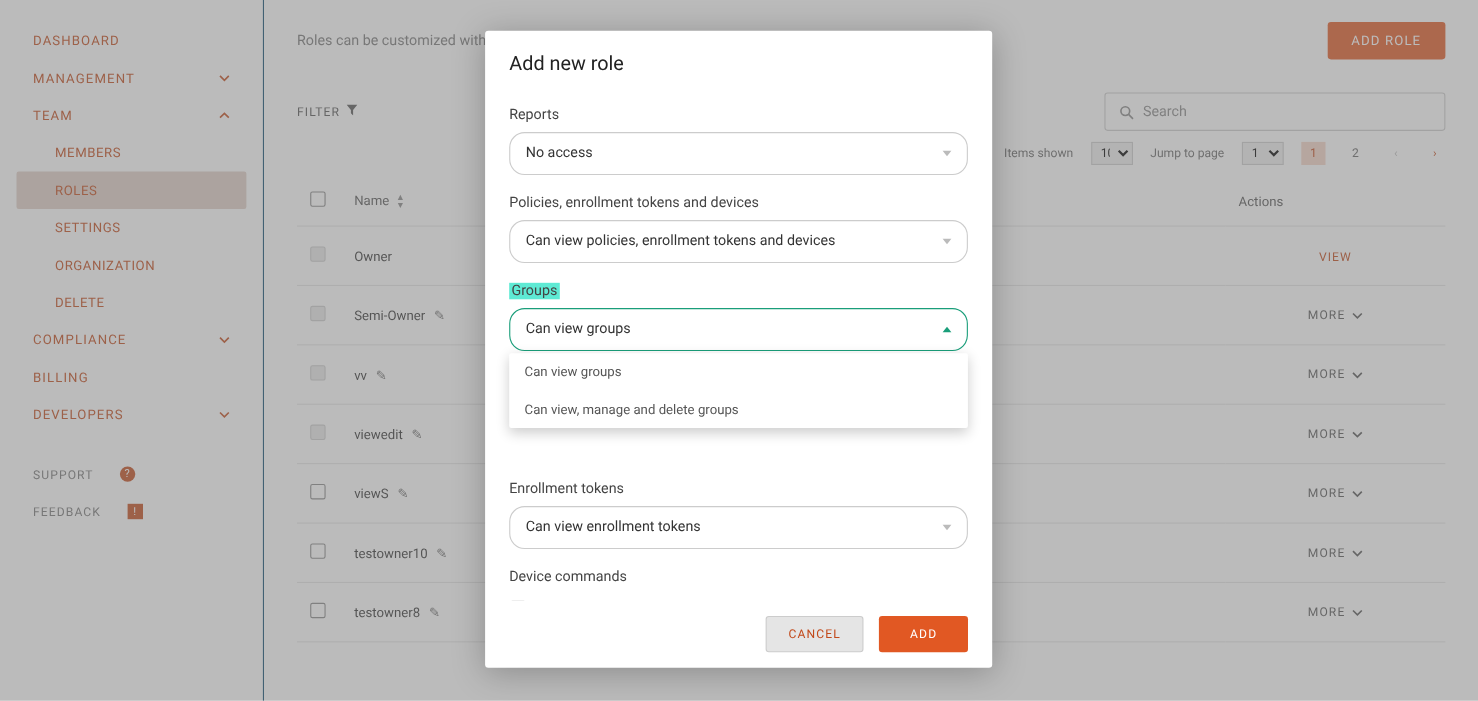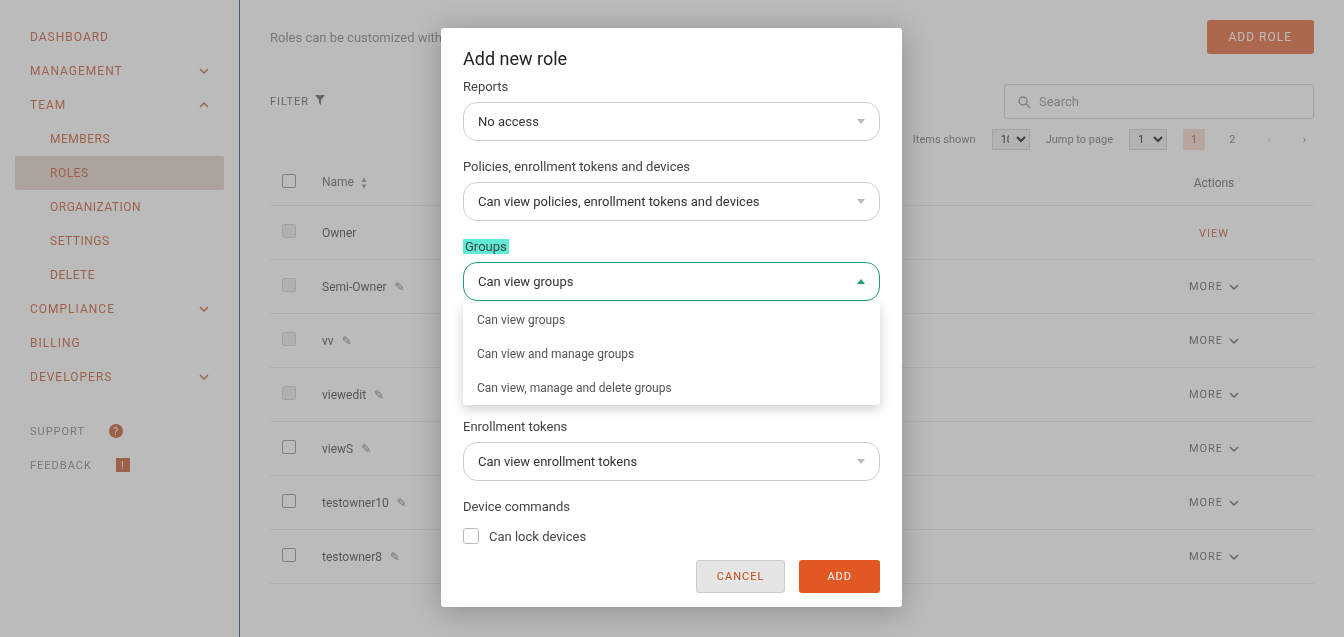--- a/index.html
+++ b/index.html
@@ -22,21 +22,21 @@
 .pg{padding:4px 8px;cursor:pointer}
 .pg.active{background:#f5d4c7;color:#c24a1b}
 table{width:100%;border-collapse:collapse}
 th{text-align:left;padding:14px 12px;font-size:12px;color:#555;font-weight:400;border-bottom:1px solid #e5e5e5}
 td{padding:18px 12px;font-size:12px;border-bottom:1px solid #e5e5e5}
 .cbx{width:14px;height:14px;border:1.5px solid #888;border-radius:2px;display:inline-block}
 .cbx.disabled{background:#e8e8e8;border-color:#ccc}
 .act-view{color:#c24a1b;font-size:11px;letter-spacing:1px;cursor:pointer}
 .act-more{color:#555;font-size:11px;letter-spacing:1px;display:flex;align-items:center;gap:6px;cursor:pointer;justify-content:center}
 .pencil{color:#666;margin-left:8px;cursor:pointer}
-.th-actions{text-align:center}
+.th-actions{}
 td.actions{text-align:center}
 
 .overlay{position:absolute;inset:0;background:rgba(120,120,120,0.5)}
 .modal{position:absolute;left:441px;top:28px;width:461px;height:579px;background:#fff;border-radius:3px;box-shadow:0 4px 30px rgba(0,0,0,0.25);display:flex;flex-direction:column}
 .modal-h{padding:20px 22px 10px;font-size:18px;color:#222}
 .modal-body{flex:1;overflow-y:scroll;padding:0 22px;position:relative}
 .modal-f{padding:14px 22px;display:flex;justify-content:flex-end;gap:14px}
 .btn-cancel{border:1px solid #ccc;background:#e5e5e5;padding:9px 20px;font-size:11px;letter-spacing:1px;color:#c24a1b;border-radius:3px;cursor:pointer}
 .btn-save{background:#e15823;color:#fff;padding:9px 28px;font-size:11px;letter-spacing:1px;border:none;border-radius:3px;cursor:pointer}
 .fld-label{font-size:13px;color:#444;margin-top:18px;margin-bottom:8px}
@@ -66,22 +66,22 @@
         </svg>
       </div>
     <div class="nav-item">
         <span>TEAM</span>
         <svg class="chev" viewBox="0 0 10 10">
           <path d="M1 7 L5 3 L9 7" stroke="#c24a1b" fill="none" stroke-width="1.5"></path>
         </svg>
       </div>
     <div class="nav-sub">MEMBERS</div>
     <div class="nav-sub active">ROLES</div>
+    <div class="nav-sub">SETTINGS</div>
     <div class="nav-sub">ORGANIZATION</div>
-    <div class="nav-sub">SETTINGS</div>
     <div class="nav-sub">DELETE</div>
     <div class="nav-item">
         <span>COMPLIANCE</span>
         <svg class="chev" viewBox="0 0 10 10">
           <path d="M1 3 L5 7 L9 3" stroke="#c24a1b" fill="none" stroke-width="1.5"></path>
         </svg>
       </div>
     <div class="nav-item">
         <span>BILLING</span>
       </div>
@@ -206,40 +206,39 @@
           </tr>
         </tbody>
     </table>
   </div>
 </div>
 
 <div class="overlay"></div>
 <div class="modal">
   <div class="modal-h">Add new role</div>
   <div class="modal-body">
-    <div class="fld-label" style="margin-top:0">Reports</div>
+    <div class="fld-label" style="margin-top:18px">Reports</div>
     <div class="sel">
         <span>No access</span>
         <span class="caret"></span>
       </div>
 
     <div class="fld-label">Policies, enrollment tokens and devices</div>
     <div class="sel">
         <span>Can view policies, enrollment tokens and devices</span>
         <span class="caret"></span>
       </div>
 
     <div><span class="fld-label hl">Groups</span></div>
     <div class="sel open">
         <span>Can view groups</span>
         <span class="caret"></span>
       </div>
     <div class="dropdown">
       <div class="opt">Can view groups</div>
-      <div class="opt">Can view and manage groups</div>
       <div class="opt">Can view, manage and delete groups</div>
     </div>
 
     <div style="height:100px"></div>
     <div class="fld-label">Enrollment tokens</div>
     <div class="sel">
         <span>Can view enrollment tokens</span>
         <span class="caret"></span>
       </div>
 

